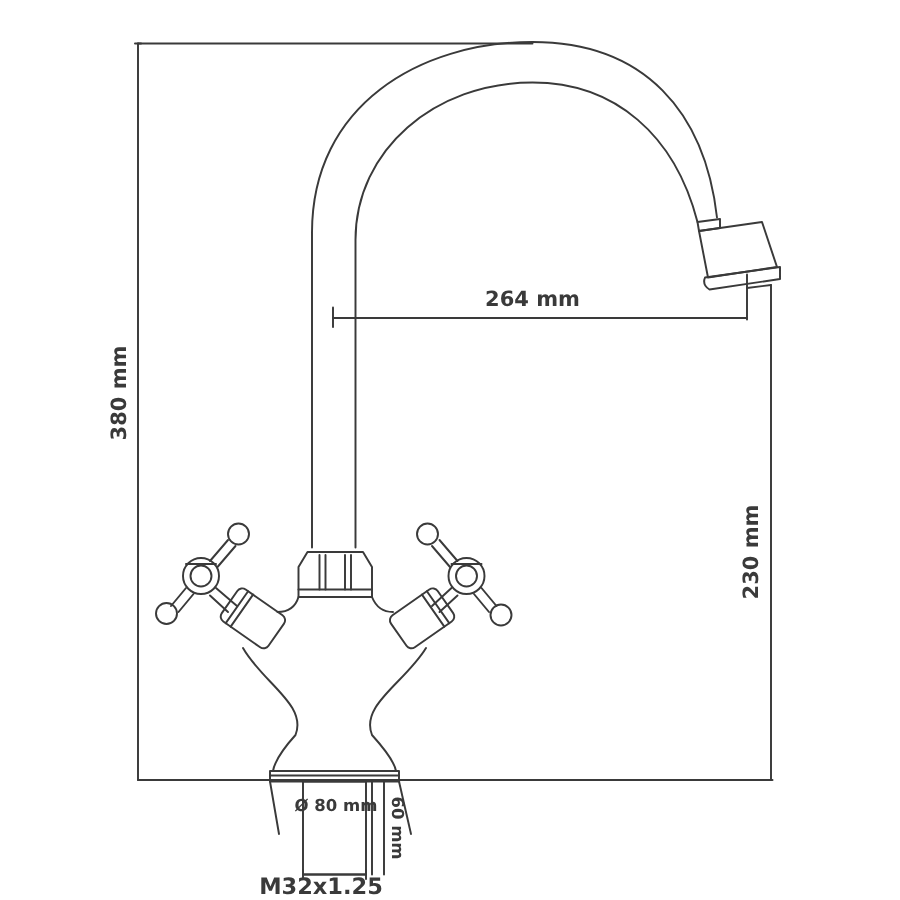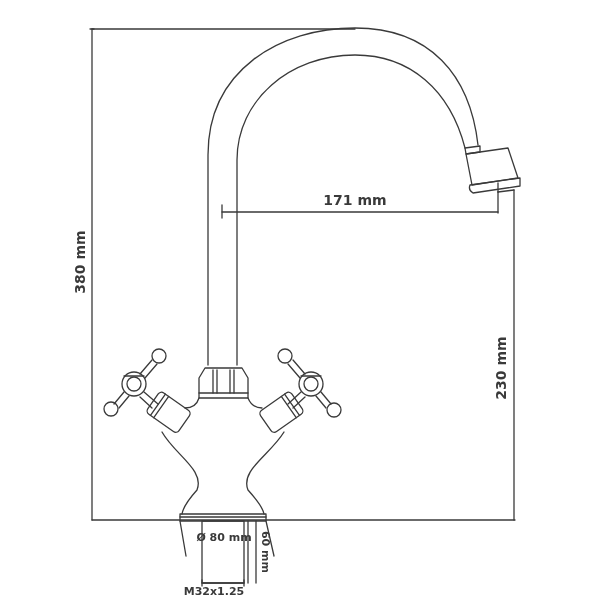--- a/index.html
+++ b/index.html
@@ -4,21 +4,21 @@
 <style>
   html, body { margin: 0; padding: 0; background: #ffffff; }
   body { width: 600px; height: 600px; position: relative; overflow: hidden; font-family: "DejaVu Sans", sans-serif; }
   #diagram { position: absolute; left: 0; top: 0; width: 600px; height: 600px; }
   .lbl { position: absolute; font-family: "DejaVu Sans", sans-serif; font-weight: bold; color: #3a3a3a; white-space: nowrap; }
   .lbl-380 { font-size: 14px; left: 80px; top: 262px; transform: translate(-50%, -50%) rotate(-90deg); }
   .lbl-230 { font-size: 14px; left: 501px; top: 368px; transform: translate(-50%, -50%) rotate(-90deg); }
   .lbl-195 { font-size: 14px; left: 355px; top: 200px; transform: translate(-50%, -50%); }
   .lbl-d60 { font-size: 11px; left: 224px; top: 537px; transform: translate(-50%, -50%); }
   .lbl-h60 { font-size: 11px; left: 265px; top: 552px; transform: translate(-50%, -50%) rotate(90deg); }
-  .lbl-m32 { font-size: 11px; left: 214px; top: 591px; transform: translate(-50%, -50%); }
+  .lbl-m32 { font-size: 15px; left: 214px; top: 591px; transform: translate(-50%, -50%); }
 </style>
 </head>
 <body>
 
 <svg id="diagram" viewBox="0 0 600 600" xmlns="http://www.w3.org/2000/svg">
   <g fill="none" stroke="#3a3a3a" stroke-width="1.3" stroke-linecap="round" stroke-linejoin="round">
 
     <g>
       <line x1="92" y1="29" x2="92" y2="520"></line>
       <line x1="92" y1="29" x2="355" y2="29"></line>
@@ -119,16 +119,16 @@
       <line x1="256" y1="521" x2="256" y2="583"></line>
       <line x1="202" y1="583" x2="244" y2="583"></line>
       <line x1="202" y1="580" x2="202" y2="586"></line>
       <line x1="244" y1="580" x2="244" y2="586"></line>
     </g>
   </g>
 </svg>
 
 <div class="lbl lbl-380">380 mm</div>
 <div class="lbl lbl-230">230 mm</div>
-<div class="lbl lbl-195">171 mm</div>
+<div class="lbl lbl-195">264 mm</div>
 <div class="lbl lbl-d60">Ø 80 mm</div>
 <div class="lbl lbl-h60">60 mm</div>
 <div class="lbl lbl-m32">M32x1.25</div>
 
 </body></html>

